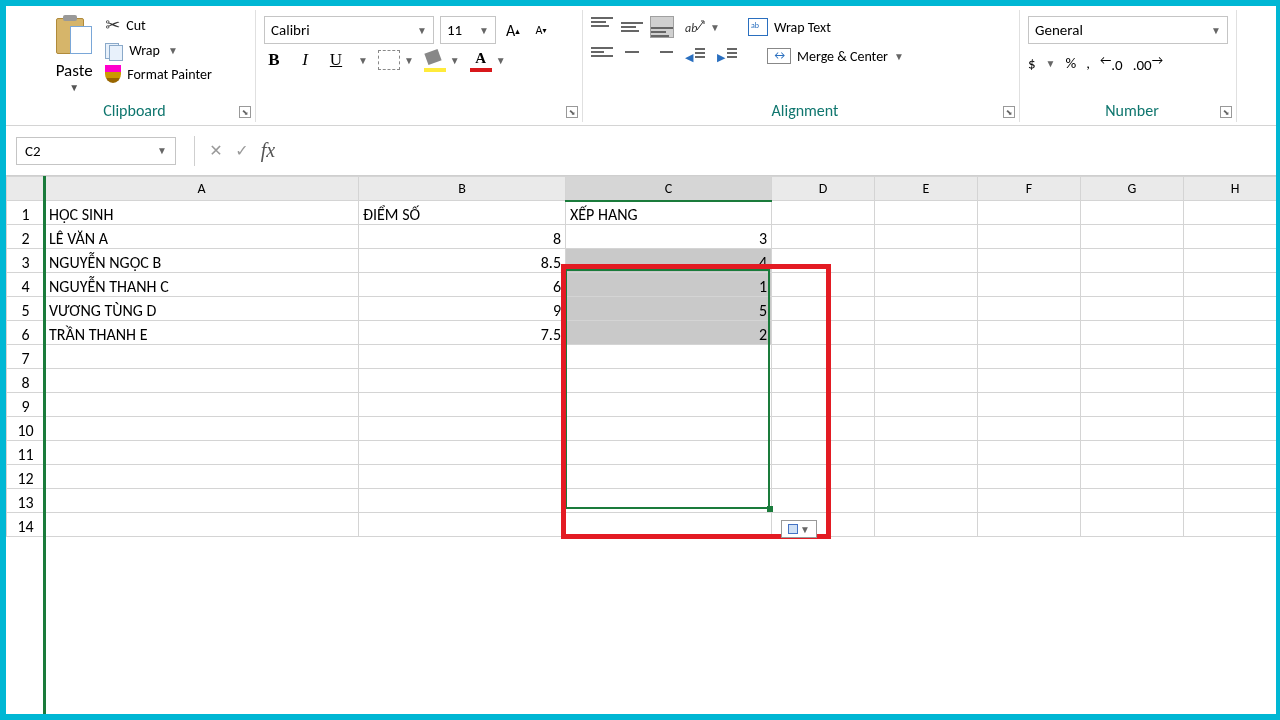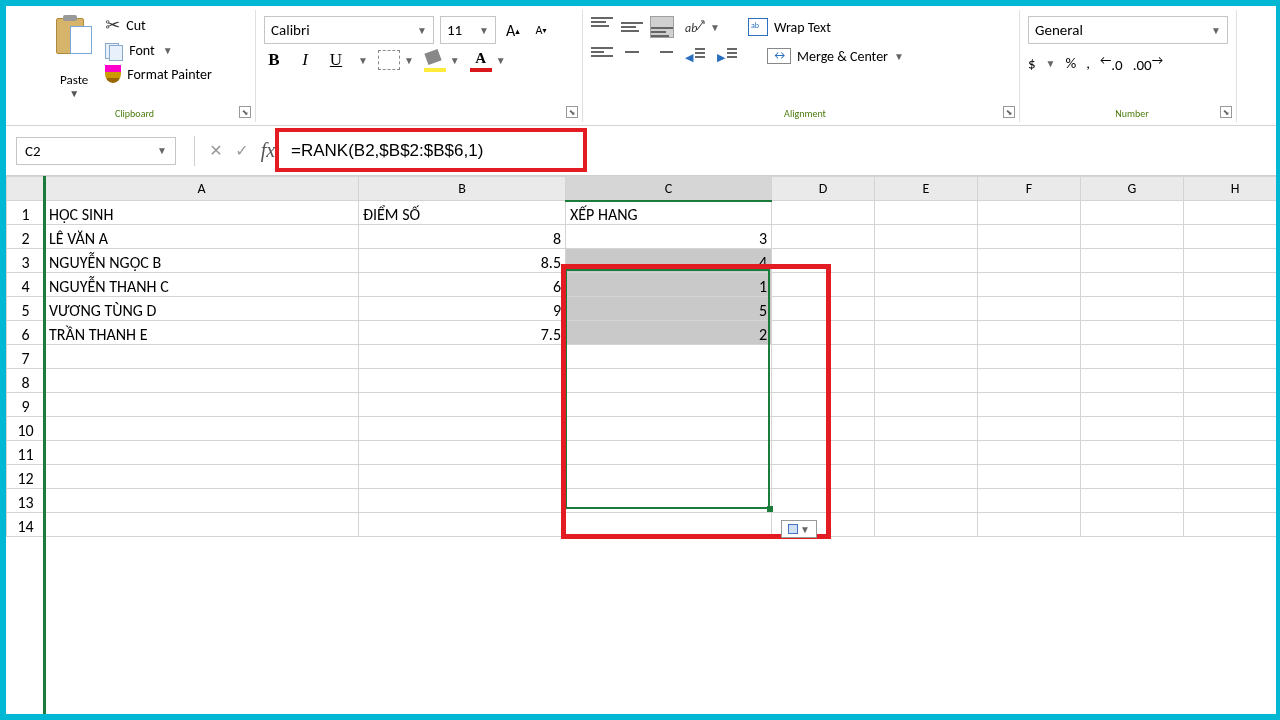--- a/index.html
+++ b/index.html
@@ -2,31 +2,31 @@
 <html><head>
 <meta charset="utf-8">
 <style>
   * { box-sizing: border-box; margin: 0; padding: 0; }
   body { font-family: "Segoe UI", Calibri, sans-serif; background: #00b7d4; width: 1280px; height: 720px; overflow: hidden; position: relative; }
   .app { position: absolute; top: 6px; left: 6px; right: 4px; bottom: 6px; background: #fff; display: flex; flex-direction: column; }
 
   
   .ribbon { display: flex; align-items: flex-start; border-bottom: 1px solid #d4d4d4; padding: 4px 0 0 0; height: 120px; background: #fff; }
   .group { display: flex; flex-direction: column; align-items: center; border-right: 1px solid #e0e0e0; height: 112px; padding: 0 8px; position: relative; }
-  .group-label { font-size: 10px; color: #4d7c0f; position: absolute; bottom: 2px; left: 8px; right: 0; text-align: center; }
+  .group-label { font-size: 16px; color: #0f766e; position: absolute; bottom: 2px; left: 8px; right: 0; text-align: center; }
   .dialog-launcher { position: absolute; bottom: 4px; right: 4px; width: 12px; height: 12px; border: 1px solid #999; font-size: 8px; line-height: 10px; text-align: center; color: #666; }
 
   
   .clipboard-body { display: flex; gap: 6px; }
   .paste { display: flex; flex-direction: column; align-items: center; width: 50px; }
   .paste-icon { width: 36px; height: 40px; position: relative; margin-top: 4px; }
   .clipboard-shape { width: 28px; height: 36px; background: #d6b56a; border: 1px solid #b08a3a; border-radius: 2px; position: absolute; left: 0; top: 4px; }
   .clipboard-clip { width: 14px; height: 6px; background: #999; position: absolute; left: 7px; top: 1px; border-radius: 2px; }
   .doc-shape { width: 22px; height: 28px; background: #fff; border: 1px solid #7aa7d8; position: absolute; right: 0; bottom: 0; }
-  .paste-label { font-size: 13px; margin-top: 18px; }
+  .paste-label { font-size: 17px; margin-top: 6px; }
   .paste-arrow { font-size: 10px; color: #555; }
   .clip-list { display: flex; flex-direction: column; gap: 6px; padding-top: 4px; }
   .clip-item { display: flex; align-items: center; gap: 6px; font-size: 14px; }
   .scissors { font-size: 18px; color: #333; }
   .copy-icon { width: 18px; height: 16px; position: relative; }
   .copy-icon::before, .copy-icon::after { content: ""; position: absolute; width: 12px; height: 14px; border: 1px solid #8aa9c9; background: #e8f1fb; }
   .copy-icon::before { left: 0; top: 0; }
   .copy-icon::after { left: 4px; top: 2px; }
   .brush { width: 16px; height: 18px; background: linear-gradient(#f0c 0 40%, #c90 40% 70%, #960 70%); border-radius: 0 0 50% 50%; }
   .small-arrow { font-size: 9px; color: #666; margin-left: 2px; }
@@ -146,21 +146,21 @@
           <div class="paste-label">Paste</div>
           <div class="paste-arrow">▼</div>
         </div>
         <div class="clip-list">
           <div class="clip-item">
             <span class="scissors">✂</span>
             <span>Cut</span>
           </div>
           <div class="clip-item">
             <span class="copy-icon"></span>
-            <span>Font</span>
+            <span>Wrap</span>
             <span class="small-arrow chev">▼</span>
           </div>
           <div class="clip-item">
             <span class="brush"></span>
             <span>Format Painter</span>
           </div>
         </div>
       </div>
       <div class="group-label">Clipboard</div>
       <div class="dialog-launcher">⬊</div>
@@ -324,24 +324,20 @@
 
   <div class="fbar">
     <div class="namebox">
       <span>C2</span>
         <span class="chev">▼</span>
     </div>
     <div class="fbar-sep"></div>
     <div class="fbar-btn">✕</div>
     <div class="fbar-btn">✓</div>
     <div class="fbar-btn fx">fx</div>
-    <div class="formula-wrap">
-      <input class="formula-input" value="=RANK(B2,$B$2:$B$6,1)" style="">
-      <div class="formula-highlight"></div>
-    </div>
   </div>
 
   <div class="grid-wrap">
     <div class="green-left"></div>
     <table class="grid">
       <colgroup>
         <col style="width:38px">
           <col style="width:314px">
           <col style="width:207px">
           <col style="width:206px">

